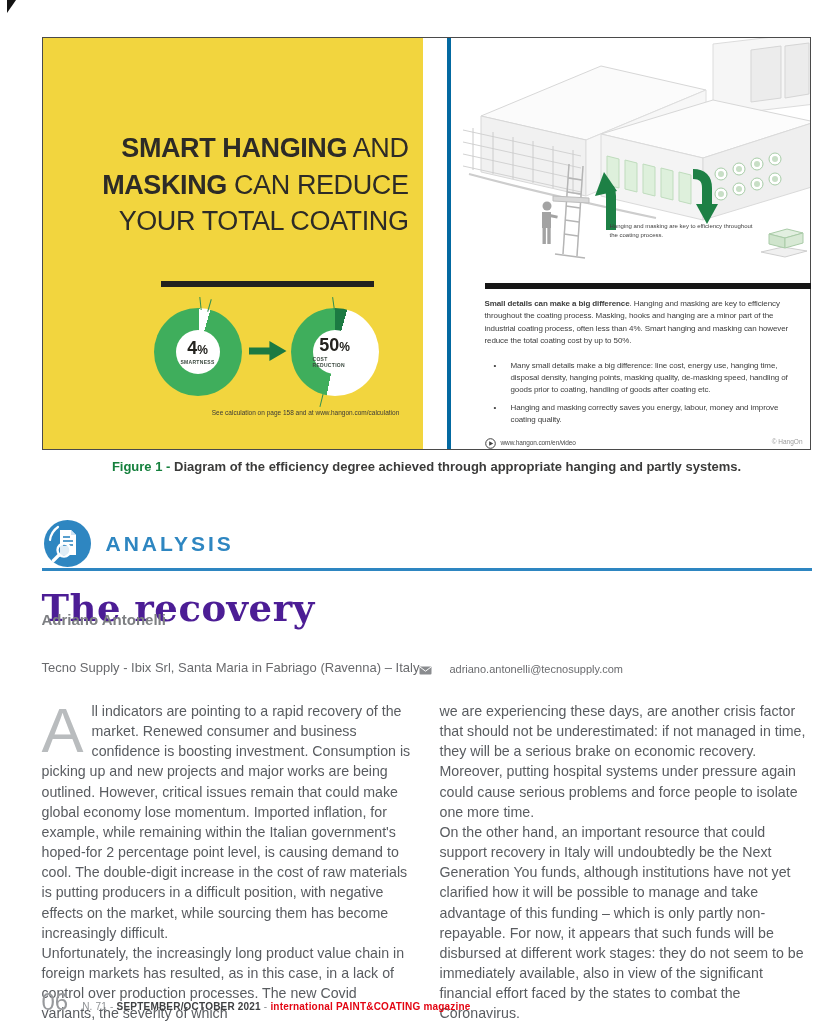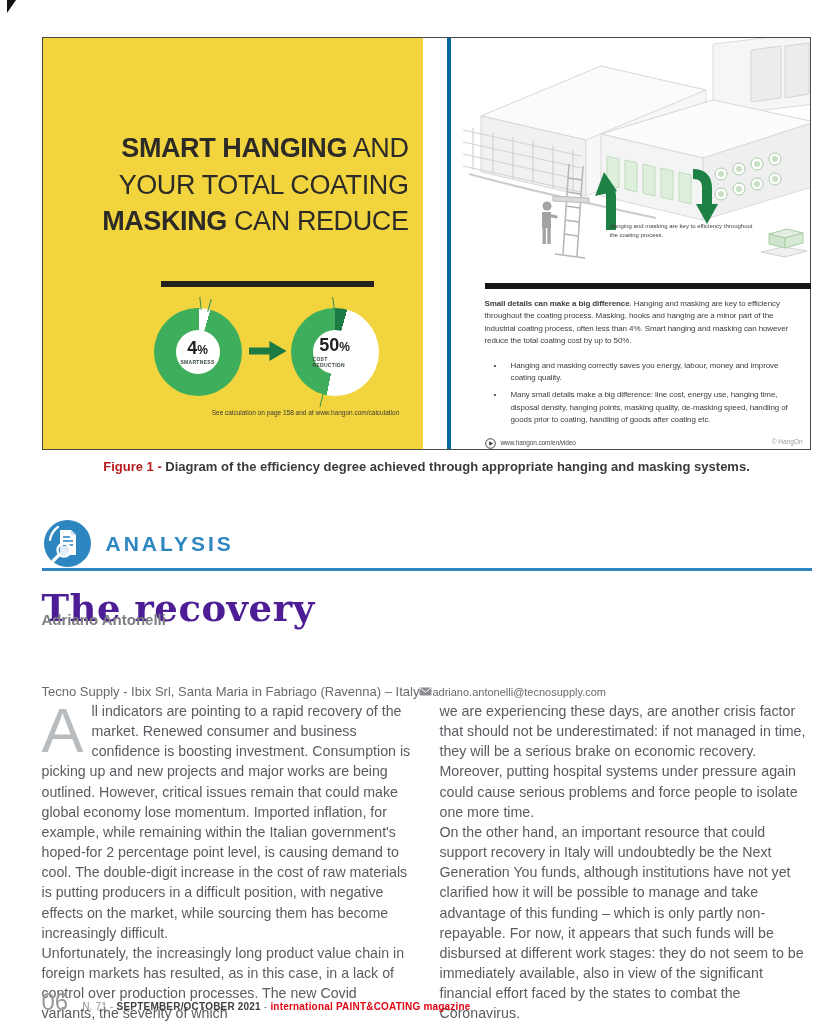--- a/index.html
+++ b/index.html
@@ -62,37 +62,37 @@
   .panel-bullets { margin-top:12px; }
   .bullet { position:relative; padding-left:26px; margin-bottom:5px; }
   .bullet::before { content:"•"; position:absolute; left:9px; top:0; color:#3d3d3d; }
   .video-row { margin-top:11px; display:flex; align-items:center; gap:5px;
     font-size:6.5px; color:#4a4a4a; }
   .credit { position:absolute; right:7px; bottom:4px; font-size:6.5px; color:#9b9b9b; }
 
   
   .fig-caption { position:absolute; left:35px; top:459px; width:770px; text-align:center;
     font-size:13px; }
-  .fig-caption .pre { color:#b91c1c; font-weight:700; }
+  .fig-caption .pre { color:#15803d; font-weight:700; }
   .fig-caption .txt { color:#3b3b3a; font-weight:700; }
 
   
   .section-row { position:absolute; left:37px; top:520px; display:flex; align-items:center; gap:15px; }
   .section-icon { width:47px; height:47px; flex:0 0 47px; }
   .section-label { font-size:21px; font-weight:700; color:#2e86c1; letter-spacing:3px; }
   .blue-rule { position:absolute; left:35px; top:568px; width:770px; height:3px; background:#2e86c1; }
 
   
   .article-title { position:absolute; left:35px; top:586px;
     font-family:"DejaVu Serif", serif; font-weight:700; font-size:37px; color:#4c1d95;
     letter-spacing:0.5px; }
   .author { position:absolute; left:35px; top:611px; font-size:15px; font-weight:700; color:#7d7f82; }
-  .affil-row { position:absolute; left:35px; top:684px; display:flex; align-items:center; }
+  .affil-row { position:absolute; left:35px; top:660px; display:flex; align-items:flex-end; }
   .affil { font-size:13px; color:#696a6d; }
-  .email { font-size:11px; color:#6a6b6e; }
+  .email { font-size:11px; color:#6a6b6e;margin-left:17px; }
 
   .body-cols { position:absolute; left:35px; top:701px; width:770px; display:flex; gap:26px;
     color:#595c60; font-size:14.2px; line-height:1.42; }
   .col { width:372px; }
   .col p { margin:0; }
   .dropcap { float:left; font-size:63px; line-height:50px; color:#b9bcbe;
     margin:4px 8px 0 0; font-weight:400; }
 
   
   .footer { position:absolute; left:35px; top:988px; display:flex; align-items:baseline; gap:14px; }
@@ -107,22 +107,22 @@
 <body>
 
 <div class="page">
   <div class="corner-mark"></div>
 
   <div class="figure-box">
 
     <div class="ad-panel">
       <div class="ad-headline">
         <div><b>SMART HANGING</b><span> AND</span></div>
+        <div><b>MASKING</b><span> CAN REDUCE</span></div>
         <div><span>YOUR TOTAL COATING</span></div>
-        <div><b>MASKING</b><span> CAN REDUCE</span></div>
       </div>
       <div class="ad-rule"></div>
 
       <div class="donut donut-left">
         <div class="tick t1"></div>
         <div class="tick t2"></div>
         <div class="hole">
           <div class="pct"><span class="v">4</span><span class="u">%</span></div>
           <div class="lbl">SMARTNESS</div>
         </div>
@@ -225,39 +225,39 @@
           </g>
         </svg>
         <div class="illus-caption">Hanging and masking are key to efficiency throughout the coating process.</div>
       </div>
 
       <div class="panel-divider"></div>
 
       <div class="panel-body">
         <div><b>Small details can make a big difference</b><span>. Hanging and masking are key to efficiency throughout the coating process. Masking, hooks and hanging are a minor part of the industrial coating process, often less than 4%. Smart hanging and masking can however reduce the total coating cost by up to 50%.</span></div>
         <div class="panel-bullets">
+          <div class="bullet">Many small details make a big difference: line cost, energy use, hanging time, disposal density, hanging points, masking quality, de-masking speed, handling of goods prior to coating, handling of goods after coating etc.</div>
           <div class="bullet">Hanging and masking correctly saves you energy, labour, money and improve coating quality.</div>
-          <div class="bullet">Many small details make a big difference: line cost, energy use, hanging time, disposal density, hanging points, masking quality, de-masking speed, handling of goods prior to coating, handling of goods after coating etc.</div>
         </div>
         <div class="video-row">
           <svg width="11" height="11" viewBox="0 0 11 11">
             <circle cx="5.5" cy="5.5" r="4.8" fill="none" stroke="#3f3f3f" stroke-width="1"></circle>
             <polygon points="4.2,3.2 8.2,5.5 4.2,7.8" fill="#3f3f3f"></polygon>
           </svg>
           <span>www.hangon.com/en/video</span>
         </div>
       </div>
 
       <div class="credit">© HangOn</div>
     </div>
   </div>
 
   <div class="fig-caption">
     <span class="pre">Figure 1 -</span>
-    <span class="txt">Diagram of the efficiency degree achieved through appropriate hanging and masking systems.</span>
+    <span class="txt">Diagram of the efficiency degree achieved through appropriate hanging and partly systems.</span>
   </div>
 
   <div class="section-row">
     <svg class="section-icon" viewBox="0 0 47 47">
       <circle cx="23.5" cy="23.5" r="23.5" fill="#2e86c1"></circle>
       <path d="M6,20 A19,19 0 0 1 14,7" stroke="#ffffff" stroke-width="2.2" fill="none" stroke-linecap="round"></path>
       <path d="M16,10 h11 l5,5 v20 h-16 z" fill="#ffffff"></path>
       <path d="M27,10 l5,5 h-5 z" fill="#cfe3f3"></path>
       <g stroke="#2e86c1" stroke-width="1.6">
         <line x1="19" y1="17" x2="26" y2="17"></line>

